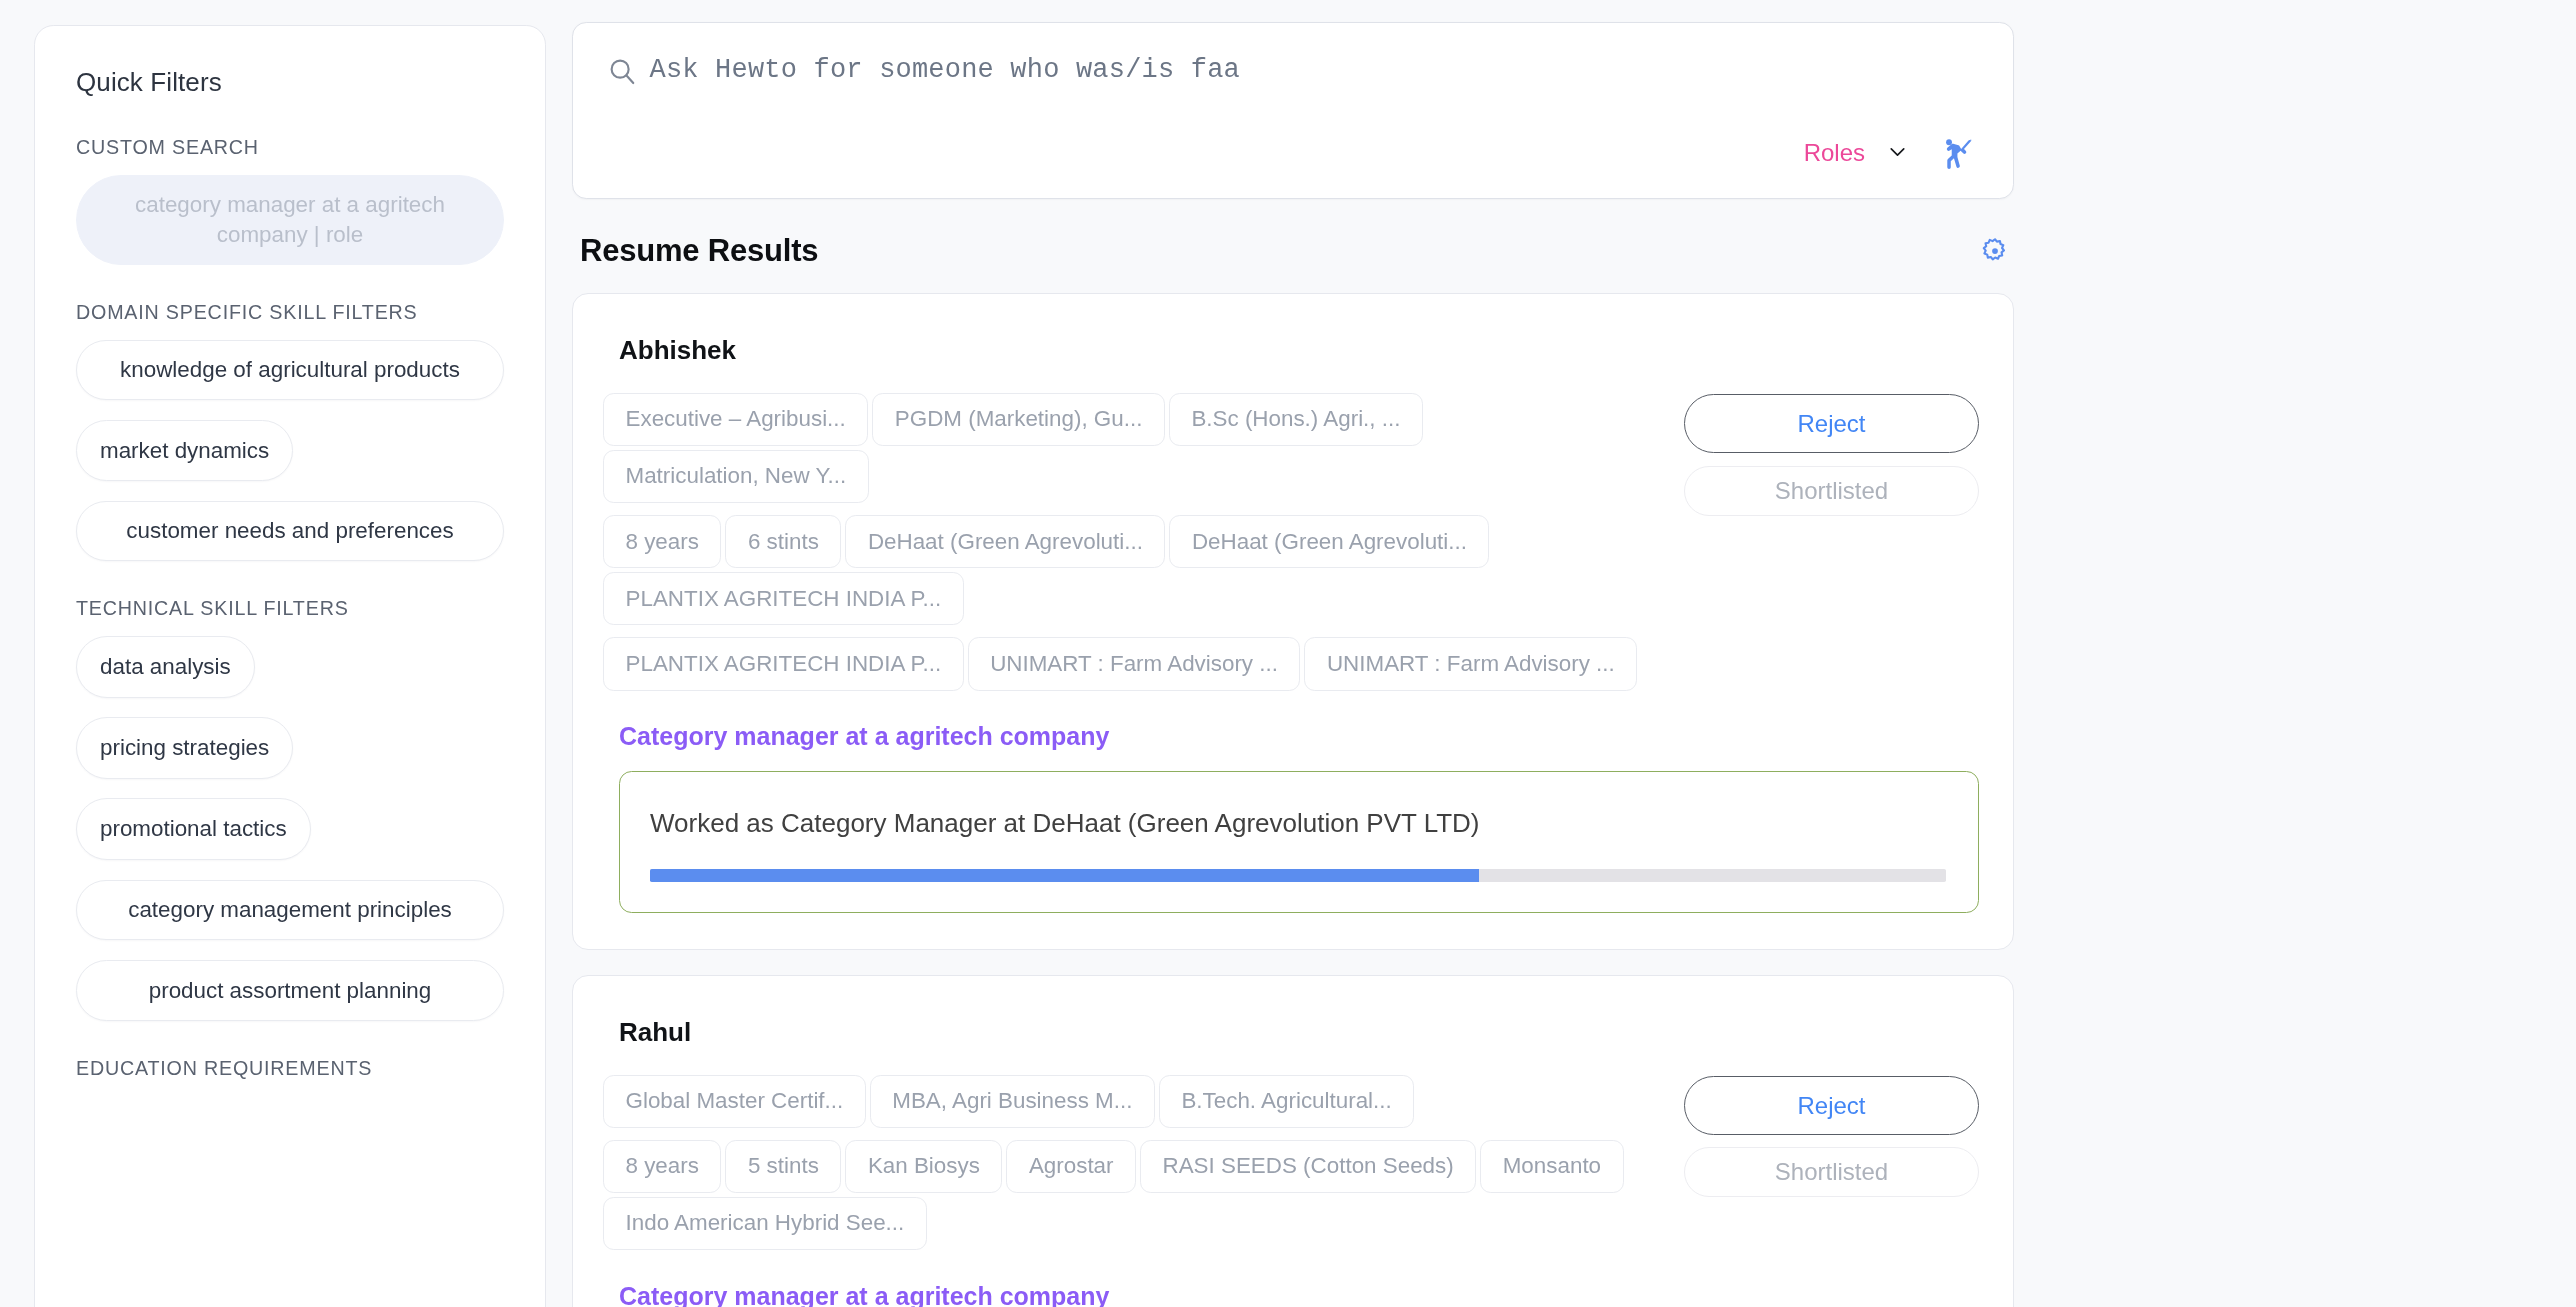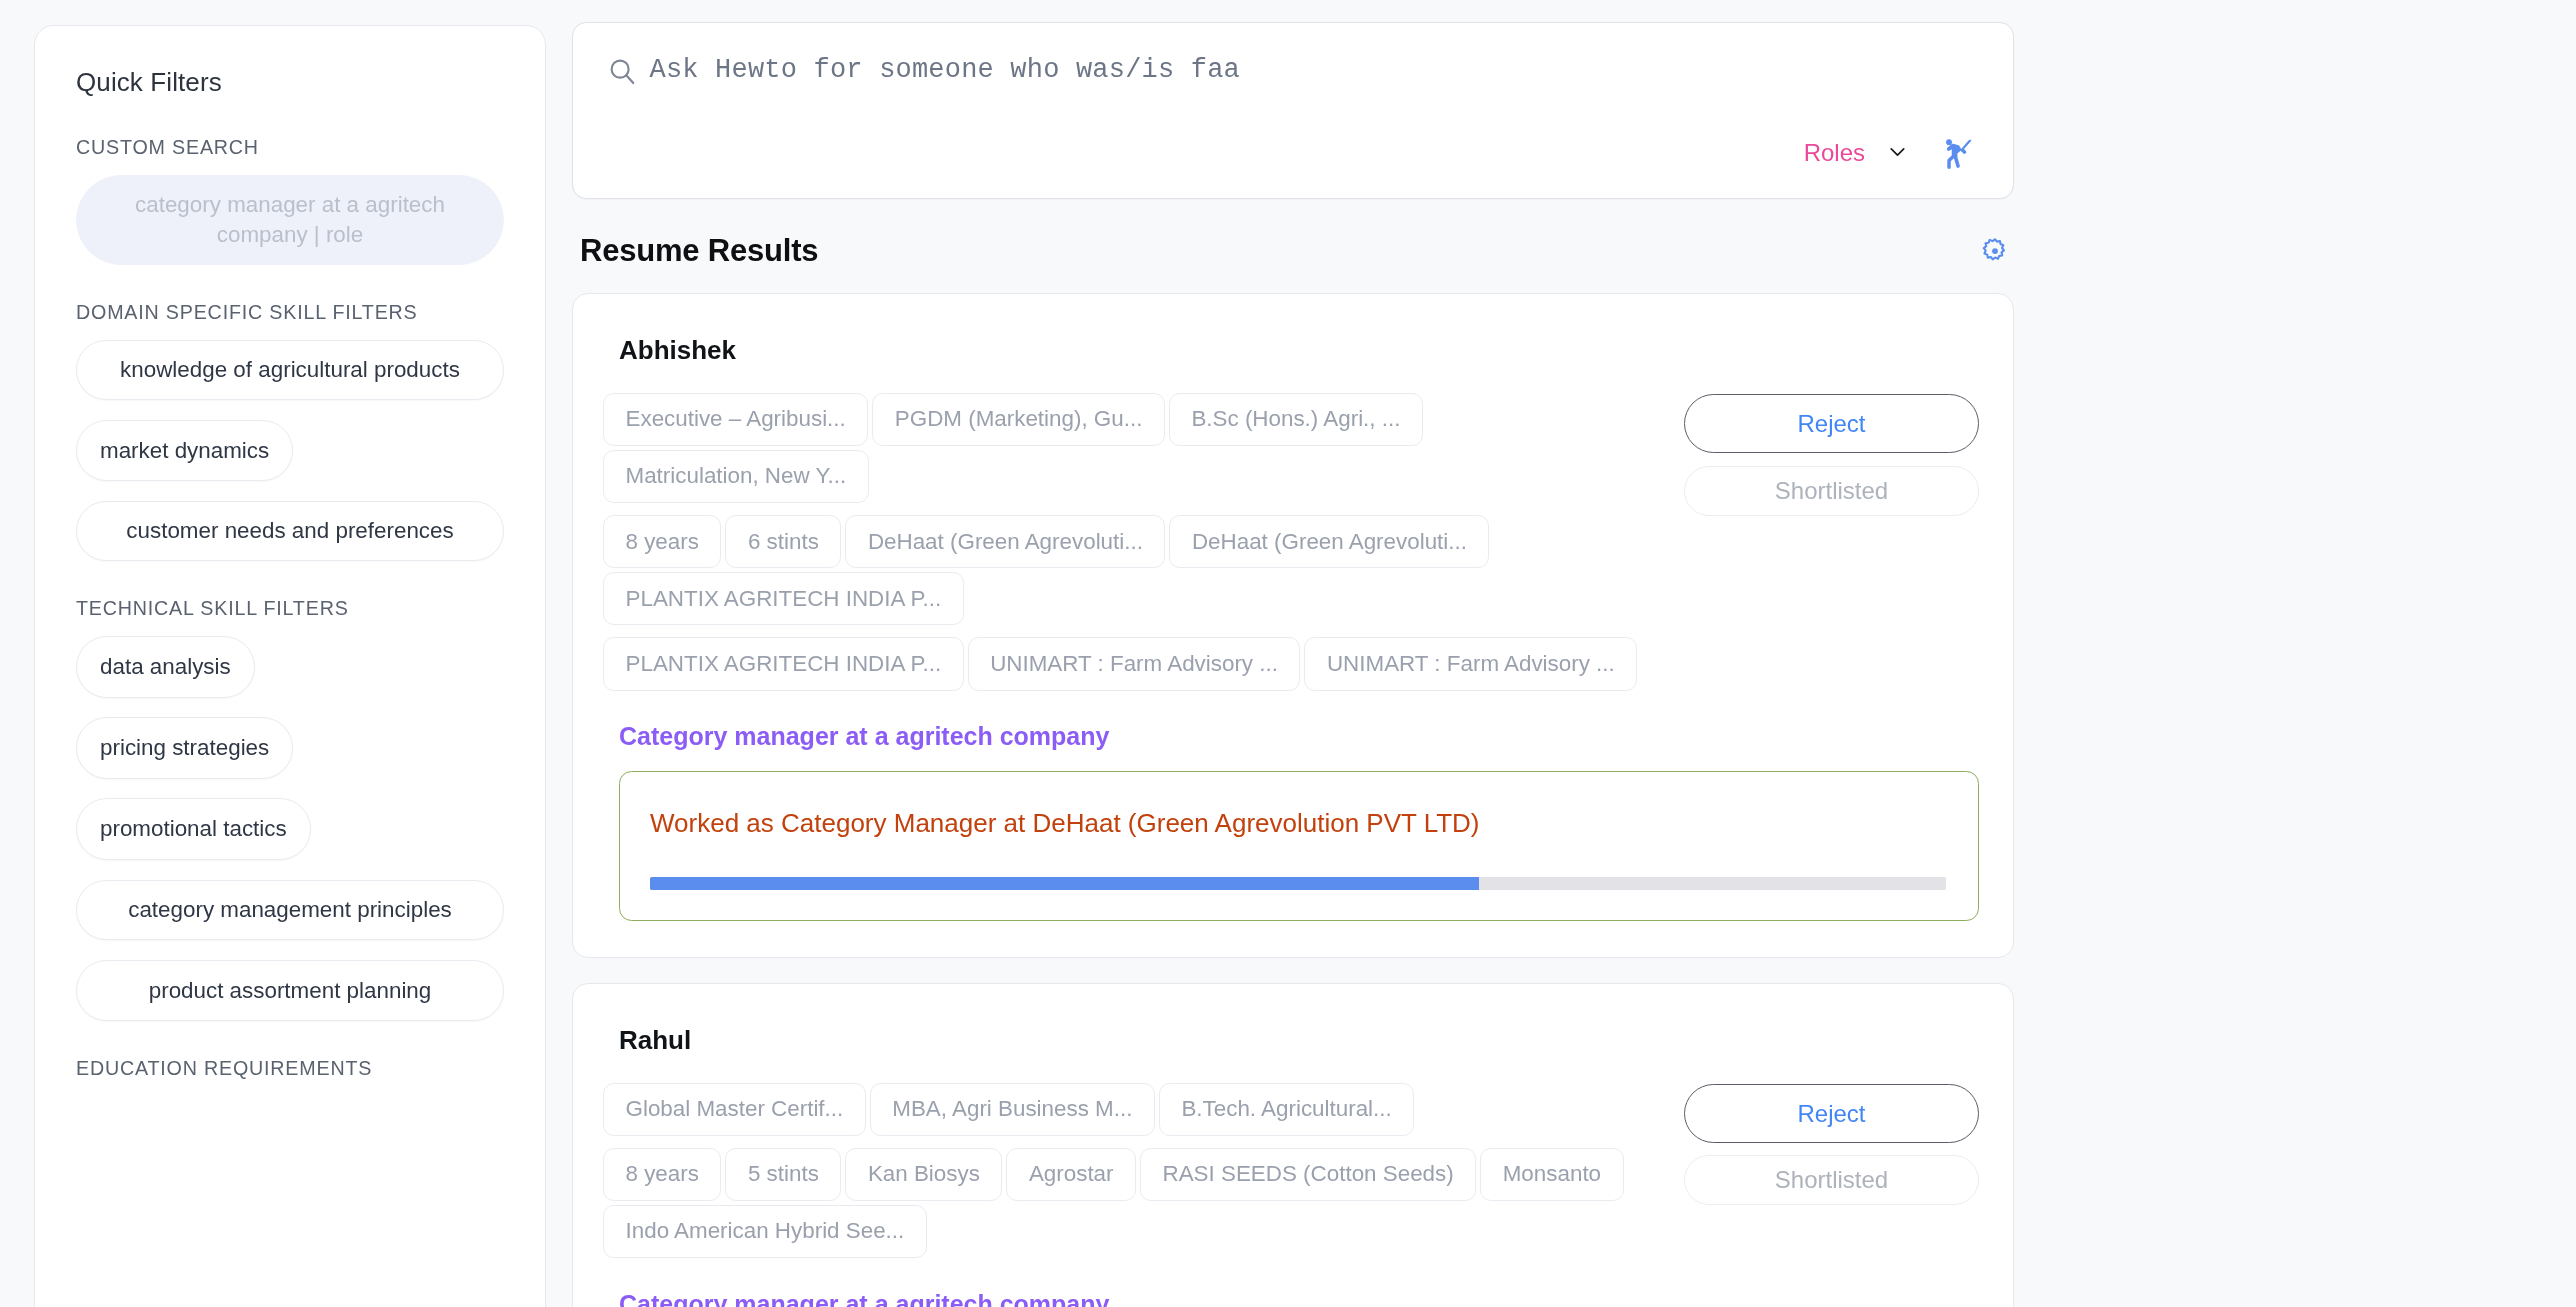--- a/index.html
+++ b/index.html
@@ -193,22 +193,22 @@
   }
   .match-box {
     border: 1.3px solid #8eae5e;
     border-radius: 12.5px;
     background: #ffffff;
     margin-left: 16px;
     padding: 36px 32px 30px 30px;
   }
   .match-text {
     font-size: 26px;
-    color: #c2410c;
-    margin-bottom: 38px;
+    color: #404040;
+    margin-bottom: 30px;
   }
   .progress-track {
     height: 12.5px;
     background: #e3e2e6;
     border-radius: 1.8px;
     overflow: hidden;
   }
   .progress-fill {
     height: 100%;
     background: #5b8def;

